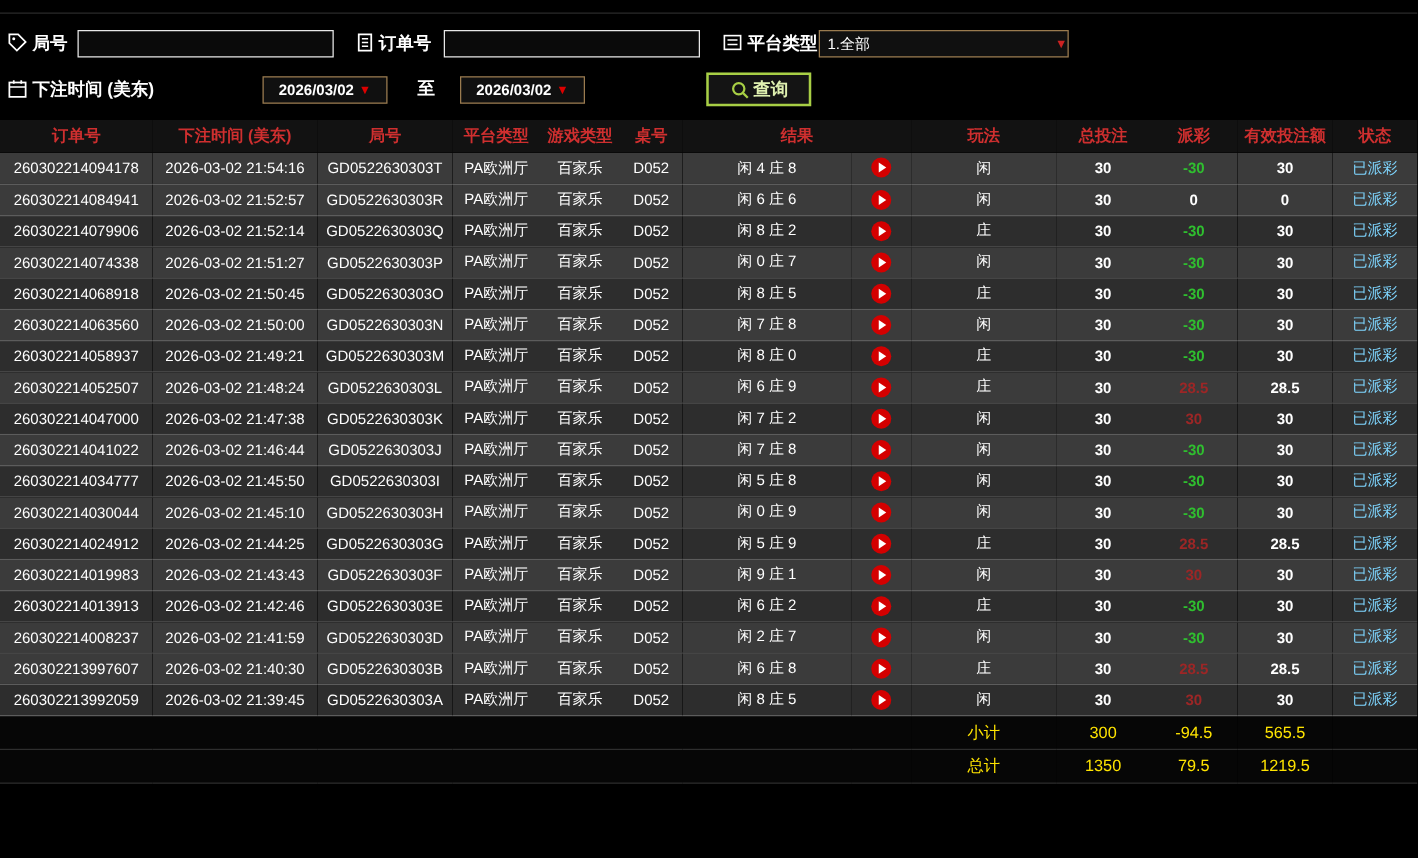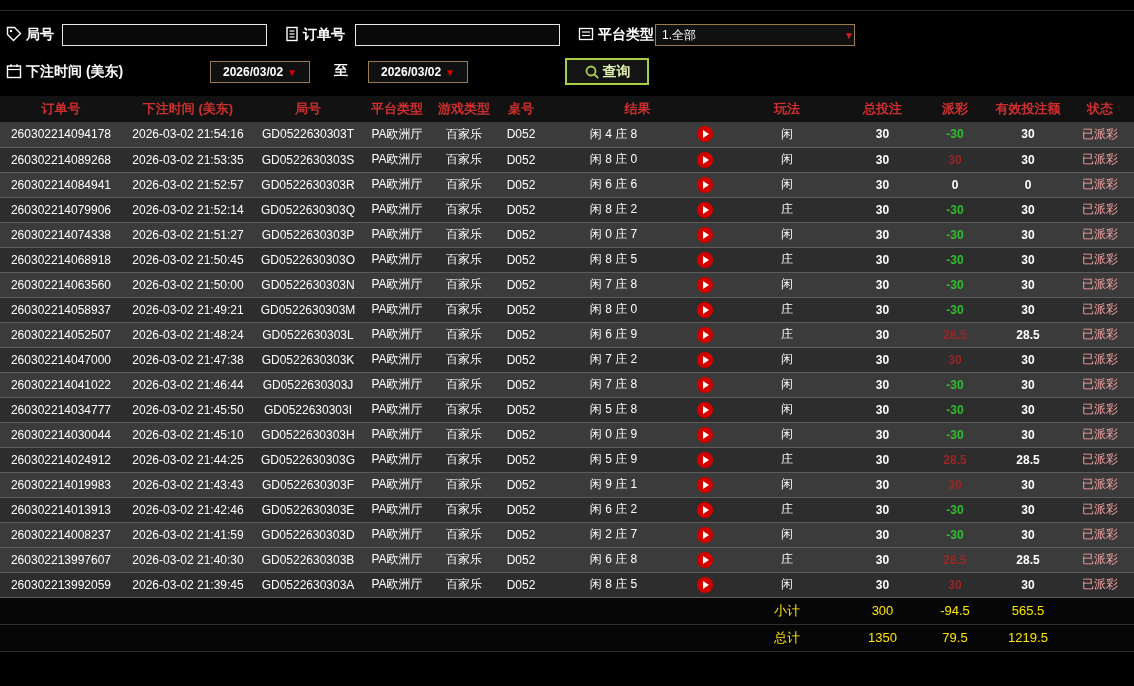--- a/index.html
+++ b/index.html
@@ -18,21 +18,21 @@
   .query-btn { position:absolute; left:565px; top:47px; width:84px; height:27px; background:#141414; border:2px solid #a8cf45; color:#dff0b0; font-size:14px; font-weight:bold; display:flex; align-items:center; justify-content:center; gap:3px; cursor:pointer; font-family:inherit; }
 
   
   .records-table { position:absolute; top:96px; left:0; width:1134px; border-collapse:collapse; table-layout:fixed; }
   .records-table th { color:#cf2f2f; font-size:13px; font-weight:bold; height:26px; background:#121212; text-align:center; }
   .records-table td { text-align:center; font-size:12px; color:#fff; height:25px; overflow:hidden; white-space:nowrap; }
   tr.data-row td { border-bottom:1px solid #5c5c5c; }
   tr.odd  { background:#3b3b3b; }
   tr.even { background:#2d2d2d; }
   td.num { font-weight:bold; }
-  td.status { color:#fca5a5; }
+  td.status { color:#7dd3fc; }
   td.pos  { color:#9c2626; }
   td.neg  { color:#2fbf2f; }
   td.zero { color:#ffffff; }
   .play-icon { display:inline-block; width:16px; height:16px; background:#d40000; border-radius:50%; position:relative; cursor:pointer; vertical-align:middle; }
   .play-icon::after { content:""; position:absolute; left:6px; top:4px; border-left:6px solid #fff; border-top:4px solid transparent; border-bottom:4px solid transparent; }
   tr.footer-row { background:#060606; }
   tr.footer-row td { color:#ffe400; font-weight:normal; font-size:13px; height:27px; border-bottom:1px solid #2e2e2e; }
 </style>
 </head>
 <body>
@@ -144,35 +144,20 @@
       <td>百家乐</td>
       <td>D052</td>
       <td>闲 4 庄 8</td>
       <td><span class="play-icon"></span></td>
       <td>闲</td>
       <td class="num">30</td>
       <td class="num neg">-30</td>
       <td class="num">30</td>
       <td class="status">已派彩</td>
     </tr>
-        <tr class="data-row even">
-      <td>260302214089268</td>
-      <td>2026-03-02 21:53:35</td>
-      <td>GD0522630303S</td>
-      <td>PA欧洲厅</td>
-      <td>百家乐</td>
-      <td>D052</td>
-      <td>闲 8 庄 0</td>
-      <td><span class="play-icon"></span></td>
-      <td>闲</td>
-      <td class="num">30</td>
-      <td class="num pos">30</td>
-      <td class="num">30</td>
-      <td class="status">已派彩</td>
-    </tr>
         <tr class="data-row odd">
       <td>260302214084941</td>
       <td>2026-03-02 21:52:57</td>
       <td>GD0522630303R</td>
       <td>PA欧洲厅</td>
       <td>百家乐</td>
       <td>D052</td>
       <td>闲 6 庄 6</td>
       <td><span class="play-icon"></span></td>
       <td>闲</td>

